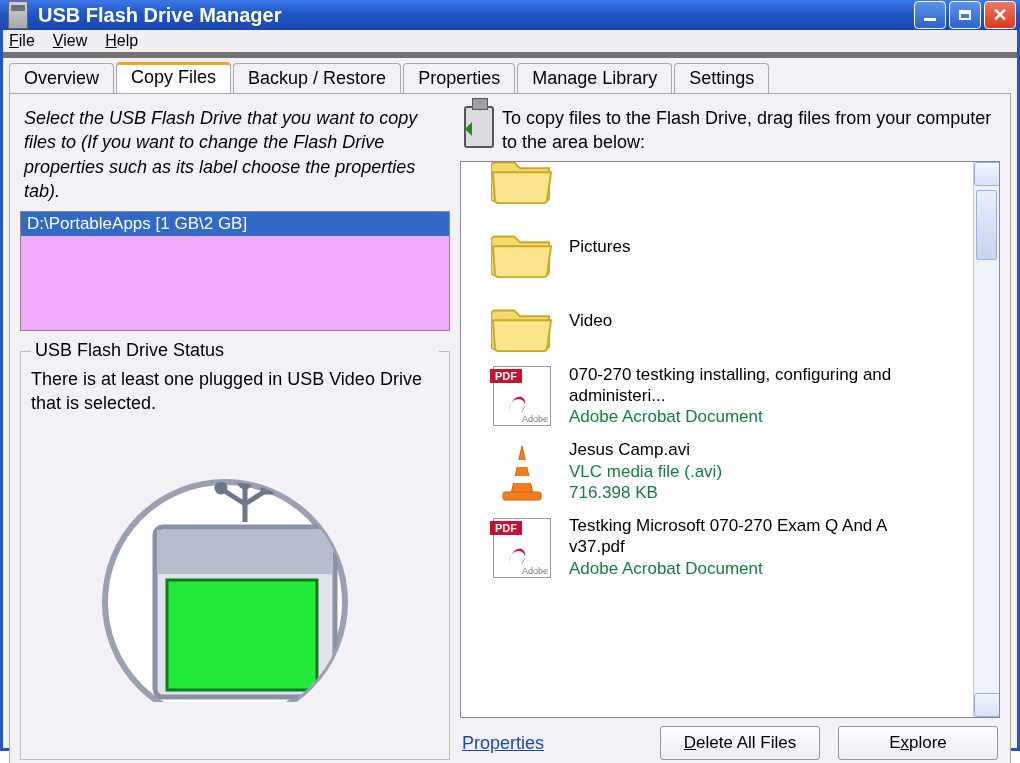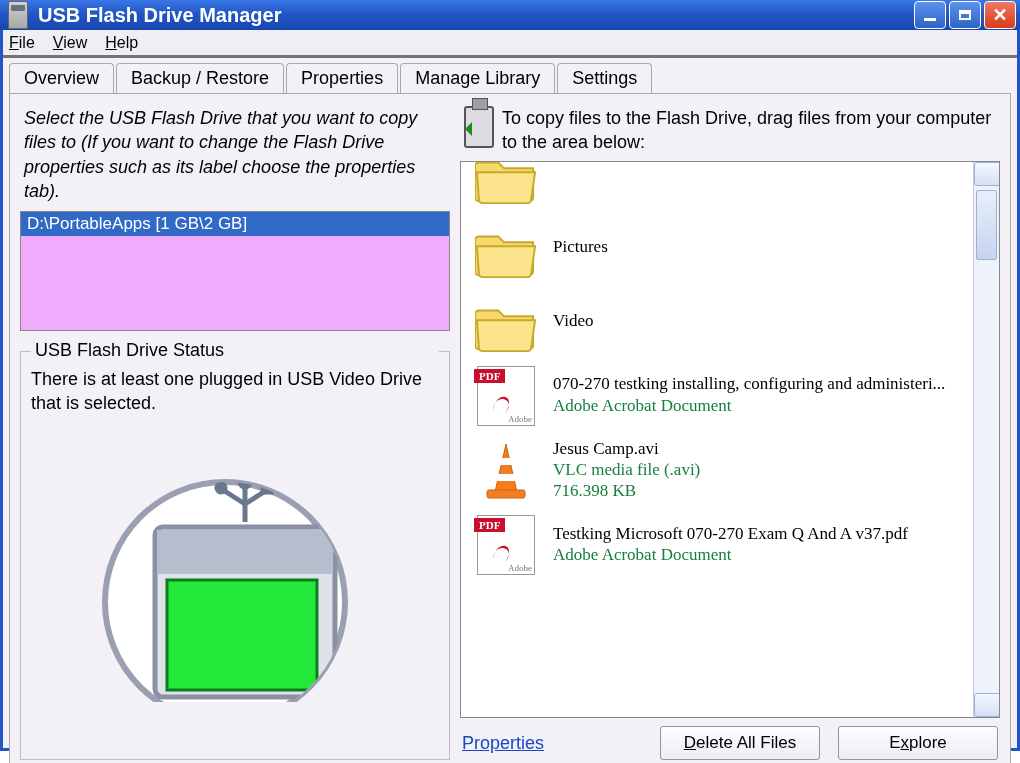--- a/index.html
+++ b/index.html
@@ -45,21 +45,21 @@
   }
   .winbtn .min { width:12px; height:3px; background:#fff; margin-top:8px; }
   .winbtn .max { width:12px; height:10px; border:2px solid #fff; border-top-width:4px; }
   
   .menubar {
     height: 28px;
     background:#efeff3;
     display:flex; align-items:center;
     padding: 0 6px;
     font-size: 16px;
-    border-bottom:3px solid #737373;
+    border-bottom:6px solid #737373;
   }
   .menubar .menuitem { margin-right: 18px; cursor:pointer; }
   .menubar .menuitem u { text-decoration: underline; }
   
   .client {
     background:#f3f1f5;
     border:3px solid #2256c6;
     border-top:none;
     height: calc(763px - 42px);
     position:relative;
@@ -132,21 +132,21 @@
   
   .rightcol { flex:1; display:flex; flex-direction:column; }
   .hintrow { display:flex; align-items:flex-start; gap:8px; font-size:18px; line-height:1.35; margin:2px 4px 6px 4px; }
   .usb-glyph { width:30px; height:42px; background:#dcdce0; border:2px solid #555; border-radius:3px; position:relative; flex-shrink:0;}
   .usb-glyph::before{content:'';position:absolute;left:6px;top:-10px;width:14px;height:10px;background:#9aa0a6;border:1px solid #555;}
   .usb-glyph::after{content:'';position:absolute;left:-8px;top:14px;width:0;height:0;border:7px solid transparent;border-right-color:#1c8c1c;}
   .filepane {
     flex:1; background:#fff; border:1px solid #888;
     position:relative; overflow:hidden;
   }
-  .filelist { position:absolute; left:0; top:0; right:28px; bottom:0; overflow:hidden; padding:4px 6px;font-family:Liberation Serif, serif;}
+  .filelist { position:absolute; left:0; top:0; right:28px; bottom:0; overflow:hidden; padding:4px 22px;}
   .fileitem { display:flex; align-items:center; gap:12px; padding:6px 4px; cursor:pointer;}
   .fileitem .icon { width:70px; height:62px; flex-shrink:0; display:flex; align-items:flex-end; justify-content:center;}
   .fileitem .meta { font-size:17px; line-height:1.25; }
   .fileitem .meta .sub { color:#15803d; }
   
   .vscroll { position:absolute; right:0; top:0; bottom:0; width:26px; background:#eef2fb; border-left:1px solid #c4cde0;}
   .vscroll .btn { height:24px; background:linear-gradient(#f3f7ff,#d6e0f5); border:1px solid #9cb1da; display:flex;align-items:center;justify-content:center;font-size:12px;color:#3a5ca8;cursor:pointer;}
   .vscroll .track { position:absolute; top:24px; bottom:24px; left:0; right:0; }
   .vscroll .thumb { position:absolute; left:2px; right:2px; top:4px; height:70px; background:linear-gradient(#e8eefb,#c6d4ee); border:1px solid #9cb1da; border-radius:2px; cursor:pointer;}
   .vscroll .btn.down { position:absolute; bottom:0; left:0; right:0;}
@@ -192,20 +192,21 @@
 <div class="client">
 
   <div class="menubar">
     <span class="menuitem"><u>F</u>ile</span>
     <span class="menuitem"><u>V</u>iew</span>
     <span class="menuitem"><u>H</u>elp</span>
   </div>
 
   <div class="tabs">
     <div class="tab">Overview</div>
+    <div class="tab selected">Copy Files</div>
     <div class="tab">Backup / Restore</div>
     <div class="tab">Properties</div>
     <div class="tab">Manage Library</div>
     <div class="tab">Settings</div>
   </div>
 
   <div class="tabpanel">
 
     <div class="leftcol">
       <div class="instr">Select the USB Flash Drive that you want to copy files to (If you want to change the Flash Drive properties such as its label choose the properties tab).</div>

